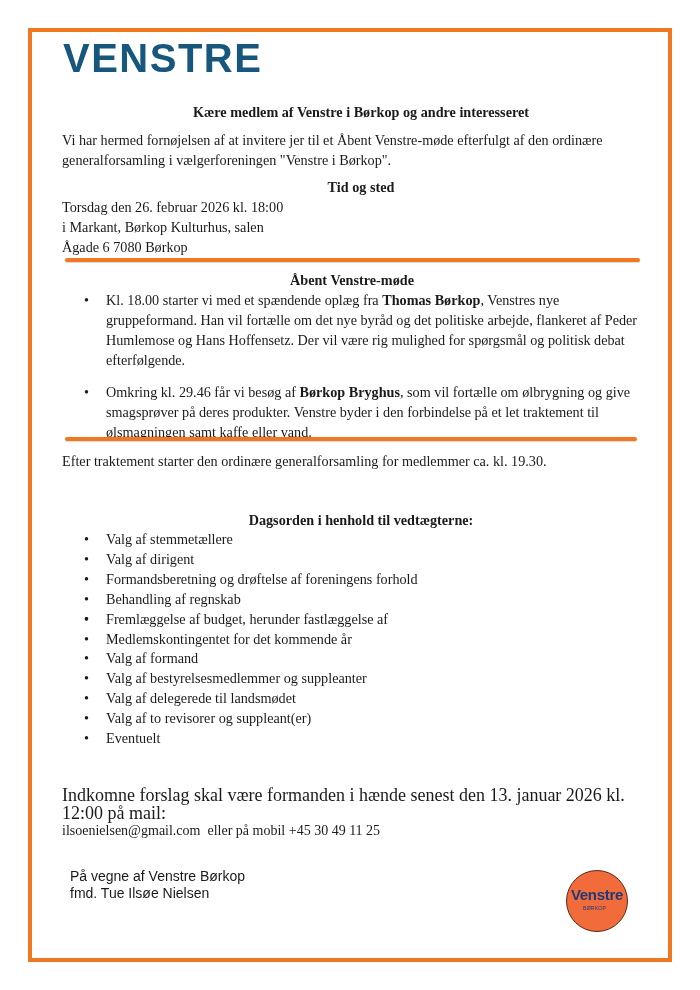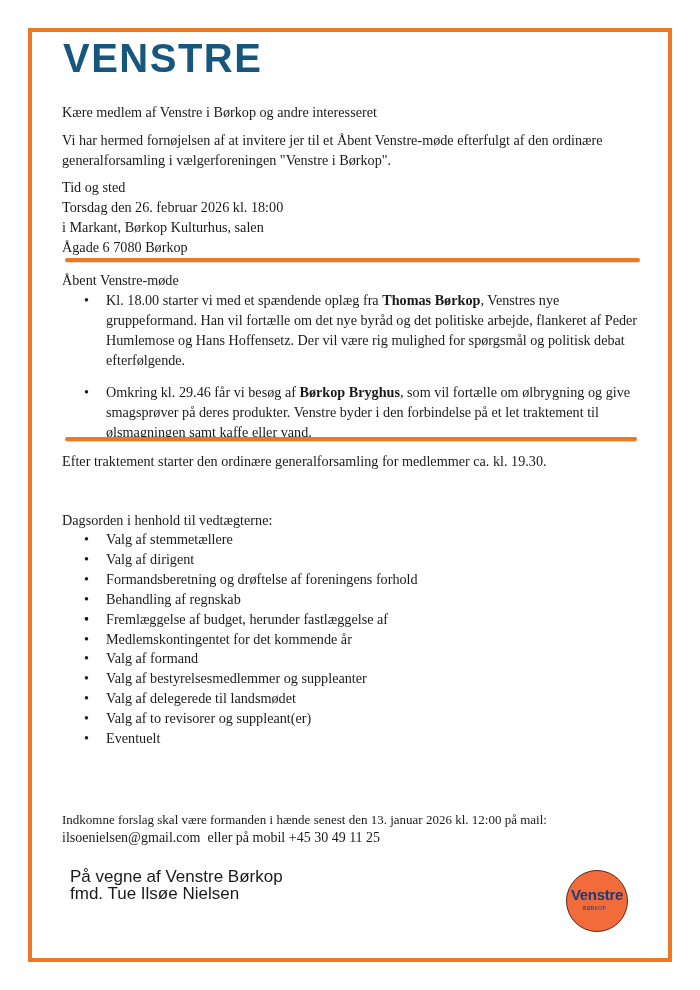--- a/index.html
+++ b/index.html
@@ -4,28 +4,28 @@
 <style>
   html, body { margin: 0; padding: 0; background: #ffffff; }
   body { width: 700px; height: 990px; position: relative; overflow: hidden;
          font-family: "Liberation Serif", "DejaVu Serif", serif; color: #1a1a1a; }
   .frame { position: absolute; left: 28px; top: 28px; width: 636px; height: 926px;
            border: 4px solid #F07820; box-sizing: content-box; }
   .logo { position: absolute; left: 63px; top: 38px; font-family: "Liberation Sans", "DejaVu Sans", sans-serif;
           font-weight: bold; font-size: 40px; letter-spacing: 1.5px; color: #17577E; line-height: 1; }
   .abs { position: absolute; left: 62px; right: 40px; }
   .t { font-size: 14.2px; line-height: 20px; margin: 0; }
-  .b { font-weight: normal; }
+  .b { font-weight: bold; text-align: center; }
   .sep { position: absolute; height: 4px; background: #F07820; border-radius: 2px;
          box-shadow: 0 1px 1px rgba(0,0,0,0.15); }
   ul.blt { list-style: none; margin: 0; padding: 0; }
   ul.blt li { position: relative; padding-left: 44px; font-size: 14.2px; line-height: 20px; }
   ul.blt li .dot { position: absolute; left: 22px; top: 0; }
   ul.agenda li { line-height: 19.9px; }
-  .sans { font-family: "Liberation Sans", "DejaVu Sans", sans-serif; font-size: 17px; line-height: 17px; }
+  .sans { font-family: "Liberation Sans", "DejaVu Sans", sans-serif; font-size: 14px; line-height: 17px; }
   .badge { position: absolute; left: 566px; top: 870px; width: 60px; height: 60px; border-radius: 50%;
            background: #F26B3A; border: 1.5px solid #5a2a1a; }
   .badge .bw { position: absolute; left: 0; right: 0; top: 15px; text-align: center;
                font-family: "Liberation Sans", "DejaVu Sans", sans-serif; font-weight: bold; font-size: 15px;
                color: #1f3a78; letter-spacing: -0.3px; }
   .badge .bs { position: absolute; left: 16px; top: 34px; font-family: "Liberation Sans", "DejaVu Sans", sans-serif;
                font-size: 5px; color: #1f3a78; letter-spacing: 0.3px; }
 </style>
 </head>
 <body>
@@ -77,21 +77,21 @@
     <li><span class="dot">•</span><span>Medlemskontingentet for det kommende år</span></li>
     <li><span class="dot">•</span><span>Valg af formand</span></li>
     <li><span class="dot">•</span><span>Valg af bestyrelsesmedlemmer og suppleanter</span></li>
     <li><span class="dot">•</span><span>Valg af delegerede til landsmødet</span></li>
     <li><span class="dot">•</span><span>Valg af to revisorer og suppleant(er)</span></li>
     <li><span class="dot">•</span><span>Eventuelt</span></li>
   </ul>
 </div>
 
 <div class="abs" style="top:787px; right:50px;">
-  <p class="t" style="font-size:13px; line-height:17.5px;margin-top:24px;">Indkomne forslag skal være formanden i hænde senest den 13. januar 2026 kl. 12:00 på mail:</p>
+  <p class="t" style="font-size:18px; line-height:17.5px;">Indkomne forslag skal være formanden i hænde senest den 13. januar 2026 kl. 12:00 på mail:</p>
   <p class="t" style="font-size:14px; line-height:17.5px; white-space:pre;"><a href="#" style="color:inherit; text-decoration:none;">ilsoenielsen@gmail.com</a><span>  eller på mobil +45 30 49 11 25</span></p>
 </div>
 
 <div style="position:absolute; left:70px; top:868px;">
   <div class="sans">På vegne af Venstre Børkop</div>
   <div class="sans">fmd. Tue Ilsøe Nielsen</div>
 </div>
 
 <div class="badge">
   <div class="bw">Venstre</div>

